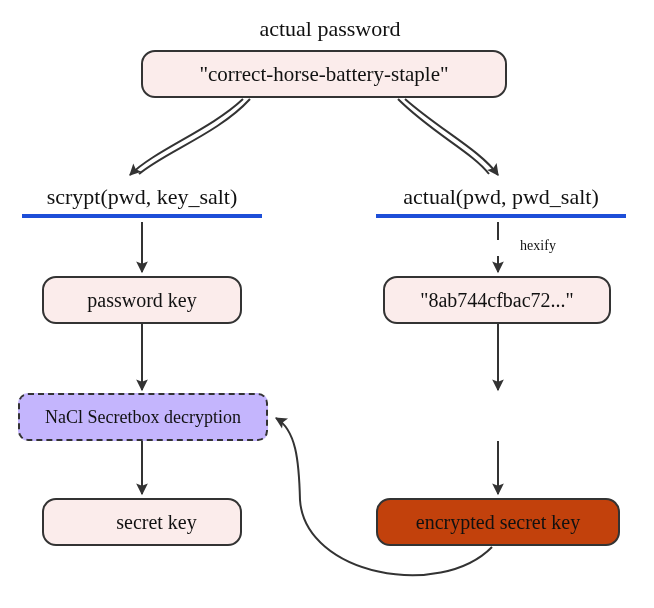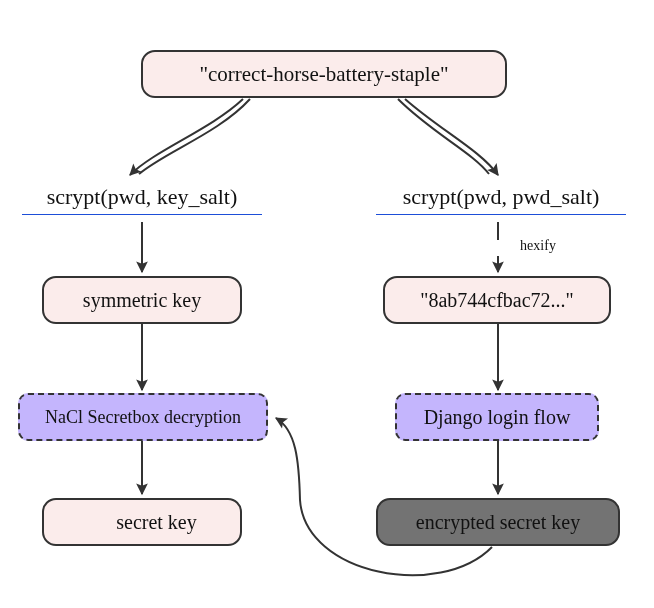--- a/index.html
+++ b/index.html
@@ -19,38 +19,38 @@
     color: #111;
     white-space: nowrap;
   }
   .heading {
     font-size: 22px;
   }
   .small {
     font-size: 14px;
   }
   .underline {
-    border-bottom: 1px solid #1d4ed8;
+    border-bottom: 4px solid #1d4ed8;
     padding-bottom: 4px;
   }
   .node {
     position: absolute;
     border: 2px solid #333;
     border-radius: 14px;
     text-align: center;
     display: flex;
     align-items: center;
     justify-content: center;
     font-size: 20px;
     color: #111;
     box-sizing: border-box;
     padding: 0 12px;
   }
   .pink   { background: #fbeceb; }
-  .green  { background: #737373; }
+  .green  { background: #c2410c; }
   .dashed {
     background: #c4b5fd;
     border: 2px dashed #333;
     border-radius: 10px;
   }
   svg.edges {
     position: absolute;
     left: 0;
     top: 0;
     width: 654px;
@@ -86,34 +86,34 @@
 
     <path d="M498,256 L498,272" fill="none" stroke="#333" stroke-width="2" marker-end="url(#arrow)"></path>
 
     <path d="M498,324 L498,390" fill="none" stroke="#333" stroke-width="2" marker-end="url(#arrow)"></path>
 
     <path d="M498,441 L498,494" fill="none" stroke="#333" stroke-width="2" marker-end="url(#arrow)"></path>
 
     <path d="M492,547 C440,600 305,575 300,500 C299,460 296,430 276,418" fill="none" stroke="#333" stroke-width="2" marker-end="url(#arrow)"></path>
   </svg>
 
+  <div class="label heading" style="left:220px; top:16px; width:220px;">actual password</div>
 
   <div class="node pink" style="left:141px; top:50px; width:366px; height:48px; font-size:21px;">"correct-horse-battery-staple"</div>
 
   <div class="label heading underline" style="left:22px; top:184px; width:240px;">scrypt(pwd, key_salt)</div>
 
-  <div class="label heading underline" style="left:376px; top:184px; width:250px;">scrypt(pwd, pwd_salt)</div>
+  <div class="label heading underline" style="left:376px; top:184px; width:250px;">actual(pwd, pwd_salt)</div>
 
   <div class="label small" style="left:510px; top:238px; width:56px; text-align:center;">hexify</div>
 
-  <div class="node pink" style="left:42px; top:276px; width:200px; height:48px;">symmetric key</div>
+  <div class="node pink" style="left:42px; top:276px; width:200px; height:48px;">password key</div>
 
   <div class="node dashed" style="left:18px; top:393px; width:250px; height:48px; font-size:18px;">NaCl Secretbox decryption</div>
 
   <div class="node pink" style="left:42px; top:498px; width:200px; height:48px;padding-left:41px;">secret key</div>
 
   <div class="node pink" style="left:383px; top:276px; width:228px; height:48px;">"8ab744cfbac72..."</div>
 
-  <div class="node dashed" style="left:395px; top:393px; width:204px; height:48px;">Django login flow</div>
 
   <div class="node green" style="left:376px; top:498px; width:244px; height:48px;">encrypted secret key</div>
 
 </div>
 
 </body></html>

